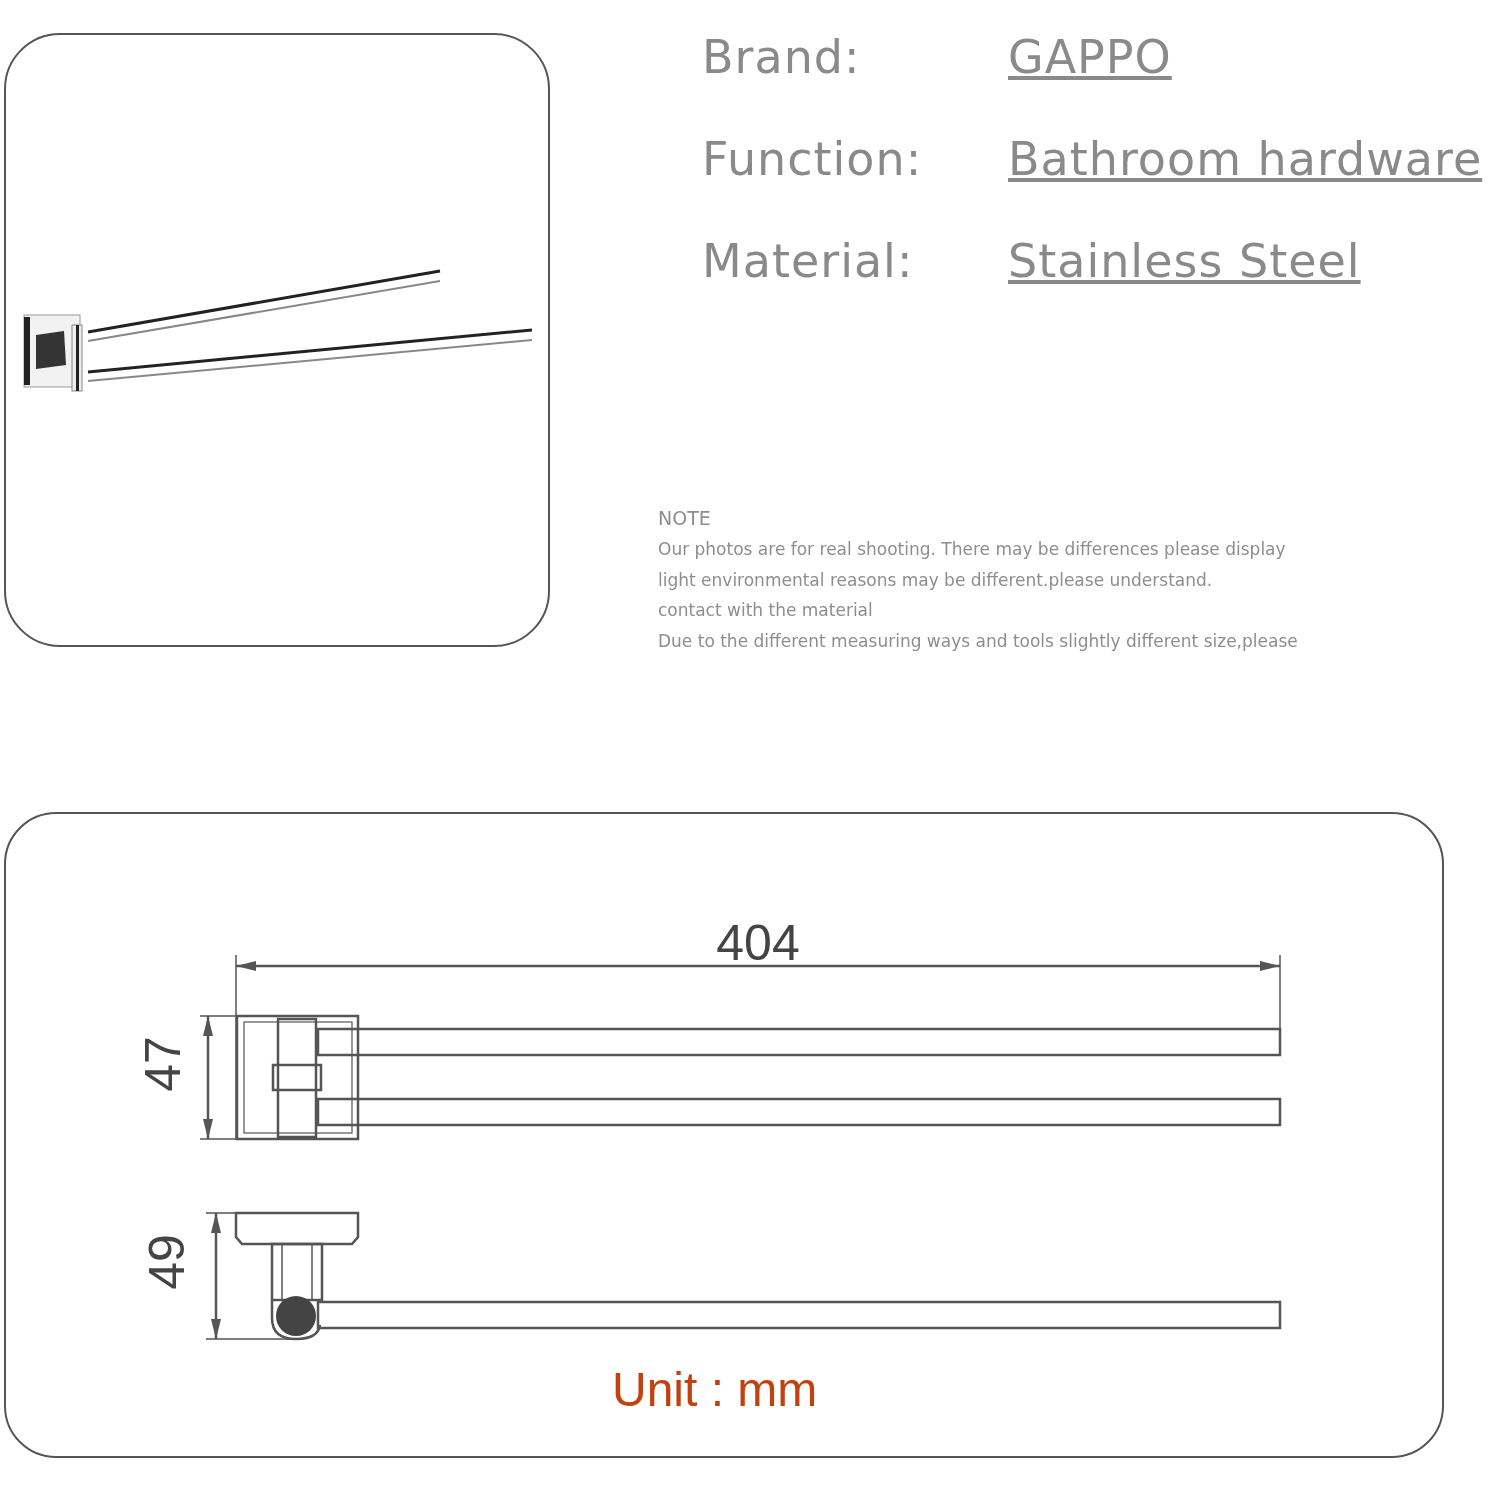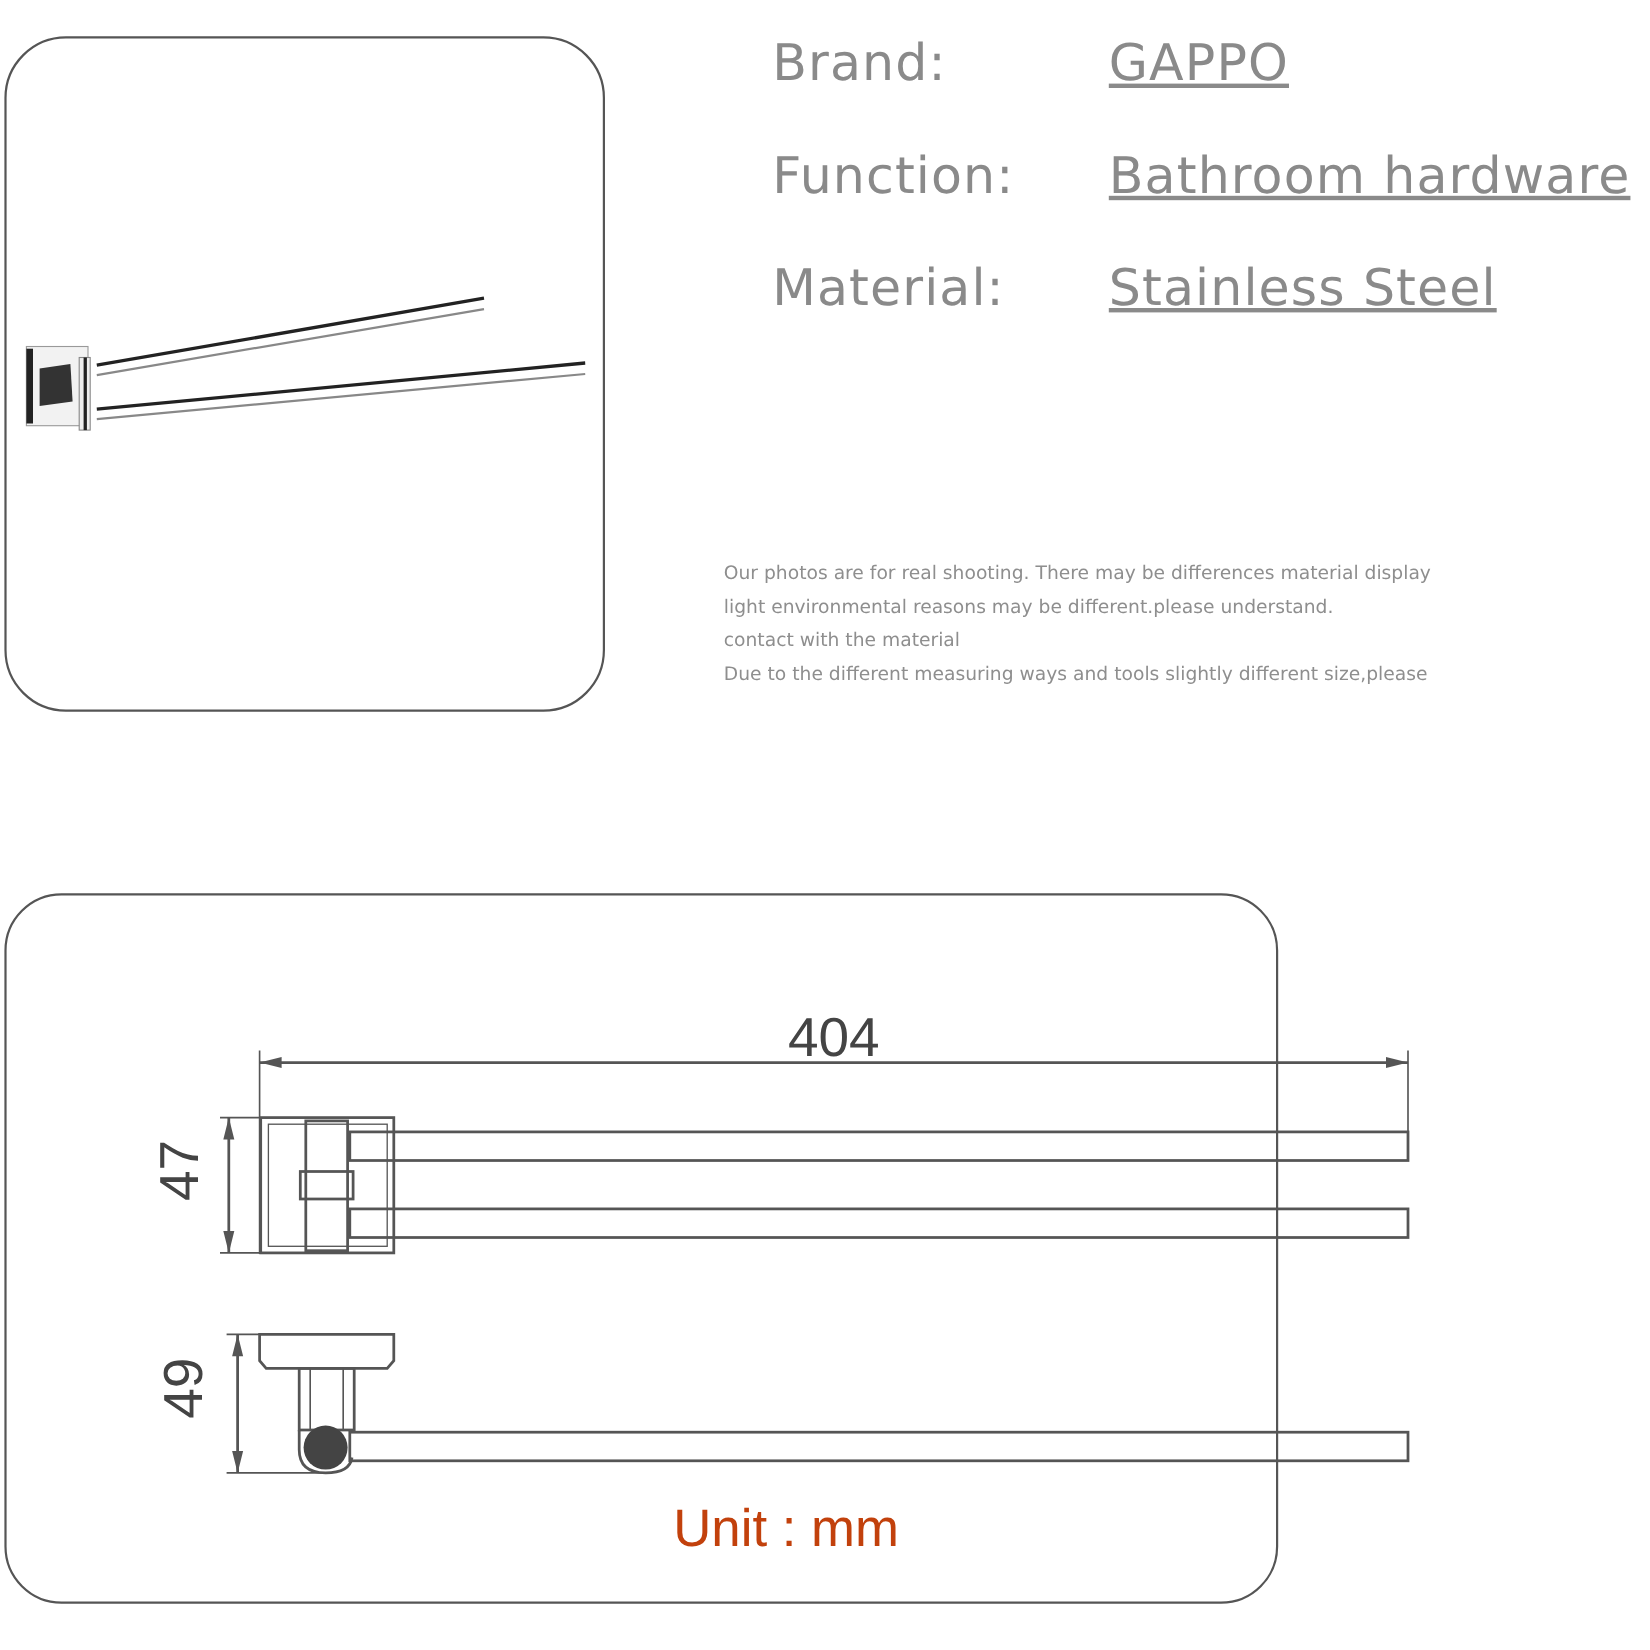--- a/index.html
+++ b/index.html
@@ -16,21 +16,21 @@
     .photo-card svg { position: absolute; left: 0; top: 0; }
     .spec-row { position: absolute; left: 660px; font-size: 46px; color: #8a8a8a; letter-spacing: 1px; }
     .spec-label { position: absolute; left: 0; white-space: nowrap; margin-left: 42px; }
     .spec-value { position: absolute; left: 348px; white-space: nowrap; text-decoration: underline; }
     .note {
       position: absolute; left: 658px; top: 506px; width: 780px;
       color: #8e8e8e; font-size: 17px; line-height: 30.5px;
     }
     .note-title { font-size: 19px; line-height: 24px; margin-bottom: 4px; }
     .drawing-card {
-      position: absolute; left: 4px; top: 812px; width: 1158px; height: 646px;
+      position: absolute; left: 4px; top: 812px; width: 1440px; height: 646px;
       border: 2px solid #555; border-radius: 52px; box-sizing: border-box;
       background: #fff;
     }
     .drawing-card svg { position: absolute; left: -6px; top: -814px; }
     .unit {
       position: absolute; left: 612px; top: 1362px; font-size: 48px; color: #c2410c;
       font-family: "Liberation Sans", sans-serif; white-space: nowrap;
     }
     .dim-text { font-family: "Liberation Sans", sans-serif; fill: #444; }
   </style>
@@ -61,21 +61,22 @@
 <div class="spec-row" style="top:132px;">
   <span class="spec-label">Function:</span>
   <span class="spec-value">Bathroom hardware</span>
 </div>
 <div class="spec-row" style="top:234px;">
   <span class="spec-label">Material:</span>
   <span class="spec-value">Stainless Steel</span>
 </div>
 
 <div class="note">
-  <div>Our photos are for real shooting. There may be differences material  display</div>
+  <div class="note-title">NOTE</div>
+  <div>Our photos are for real shooting. There may be differences please  display</div>
   <div>light environmental reasons may be different.please understand.</div>
   <div>contact with the material</div>
   <div>Due to the  different  measuring ways and tools slightly different size,please</div>
 </div>
 
 <div class="drawing-card">
   <svg width="1500" height="1500" viewBox="0 0 1500 1500">
     <g stroke="#555" fill="none" stroke-width="2.5">
 
       <line x1="236" y1="955" x2="236" y2="1140" stroke-width="1.5"></line>

